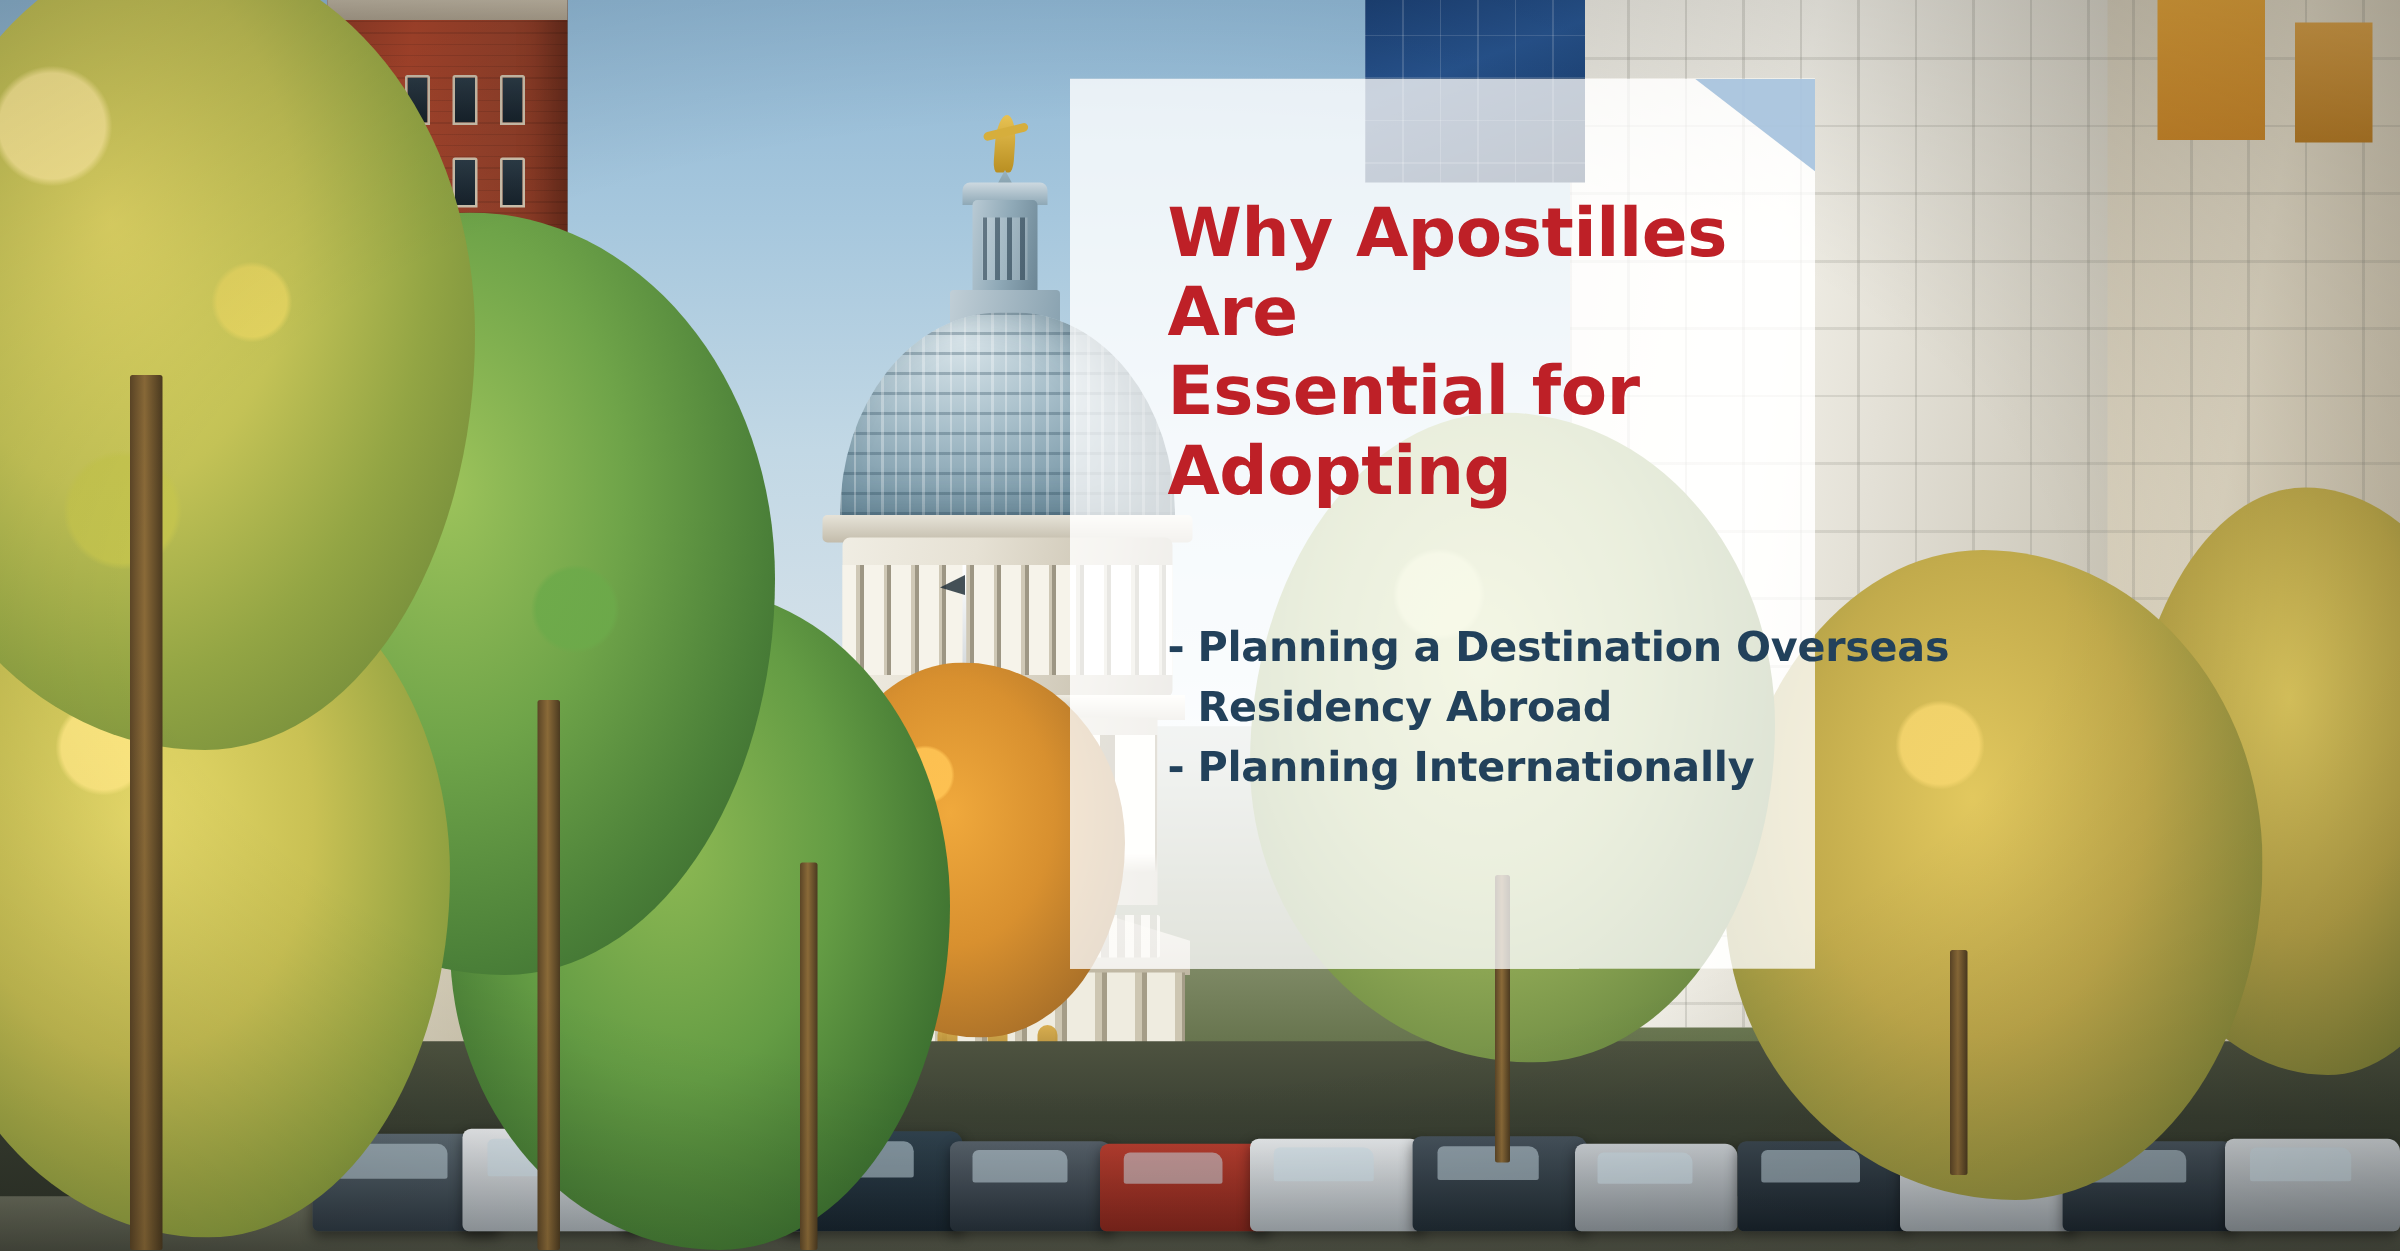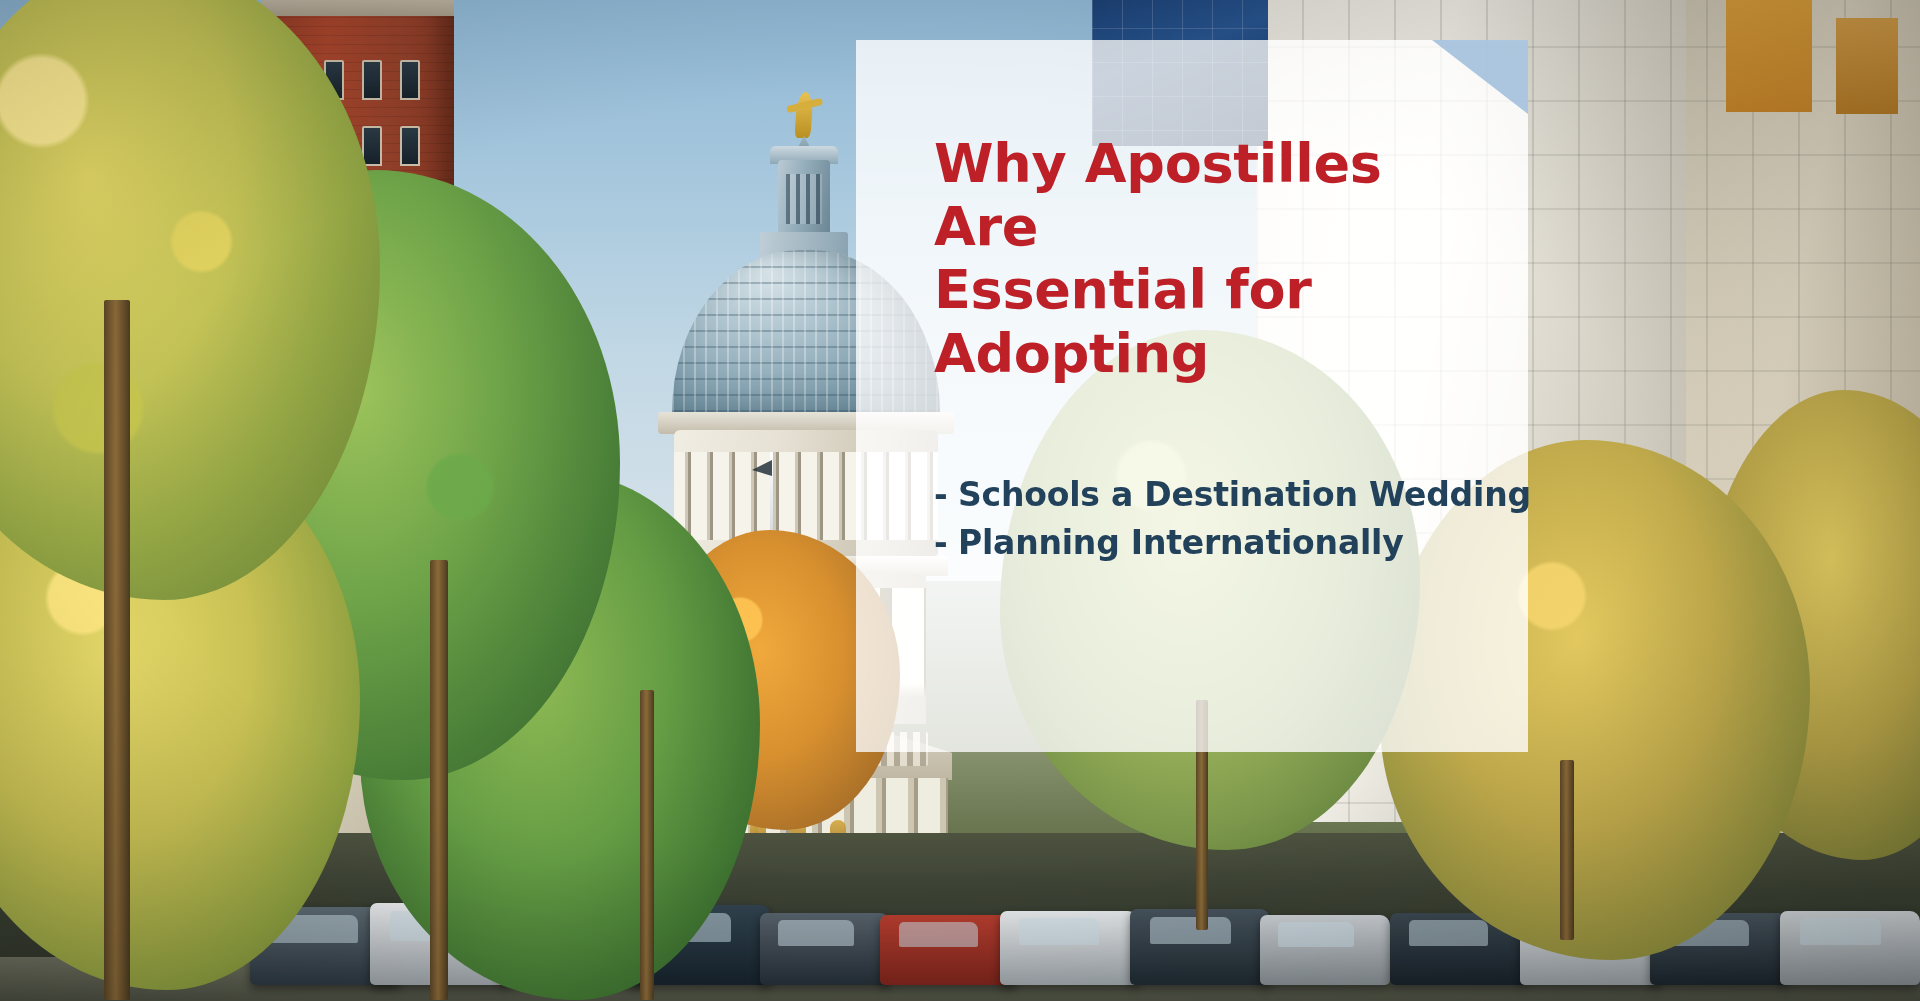--- a/index.html
+++ b/index.html
@@ -319,22 +319,22 @@
   }
   .car::after {
     content: ""; position: absolute; left: 14%; top: 10%; width: 58%; height: 36%;
     background: rgba(198,216,226,.55);
     border-radius: 5px 8px 2px 2px;
   }
 
   
   .card {
     position: absolute;
-    left: 856px; top: 40px;
-    width: 672px; height: 712px;
+    left: 856px; top: 63px;
+    width: 596px; height: 712px;
     background: rgba(255,255,255,.74);
     backdrop-filter: saturate(.7) brightness(1.08);
     -webkit-backdrop-filter: saturate(.7) brightness(1.08);
   }
   .card-fold {
     position: absolute;
     right: 0; top: 0;
     width: 0; height: 0;
     border-left: 96px solid transparent;
     border-top: 74px solid rgba(152,185,216,.80);
@@ -486,24 +486,27 @@
 
       <h1 class="headline">
         <span>Why Apostilles Are</span><br>
         <span>Essential for Adopting</span><br>
       </h1>
 
       <ul class="bullet-list">
 
 
         <li class="bullet-item">
-          <span class="dash">-</span><span>Schools a Destination Wedding</span>
+          <span class="dash">-</span><span>Planning a Destination Overseas</span>
         </li>
 
 
+        <li class="bullet-item cont">
+          <span>Residency Abroad</span>
+        </li>
 
 
         <li class="bullet-item">
           <span class="dash">-</span><span>Planning Internationally</span>
         </li>
 
       </ul>
     </div>
   </div>
 

